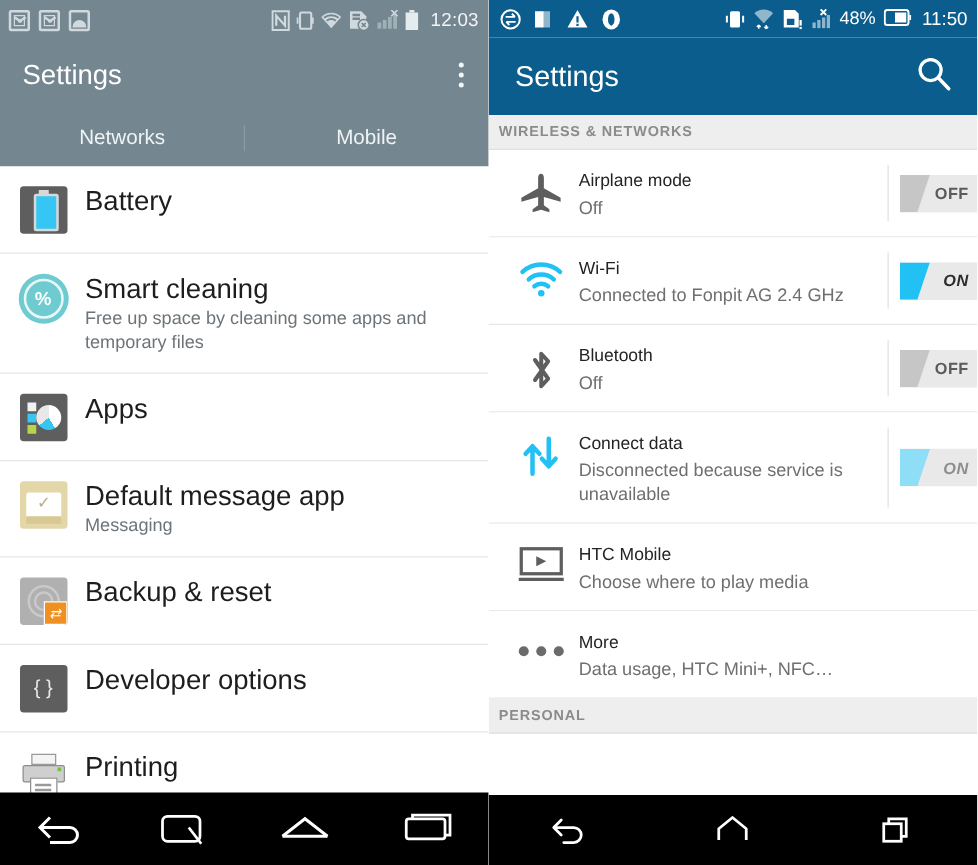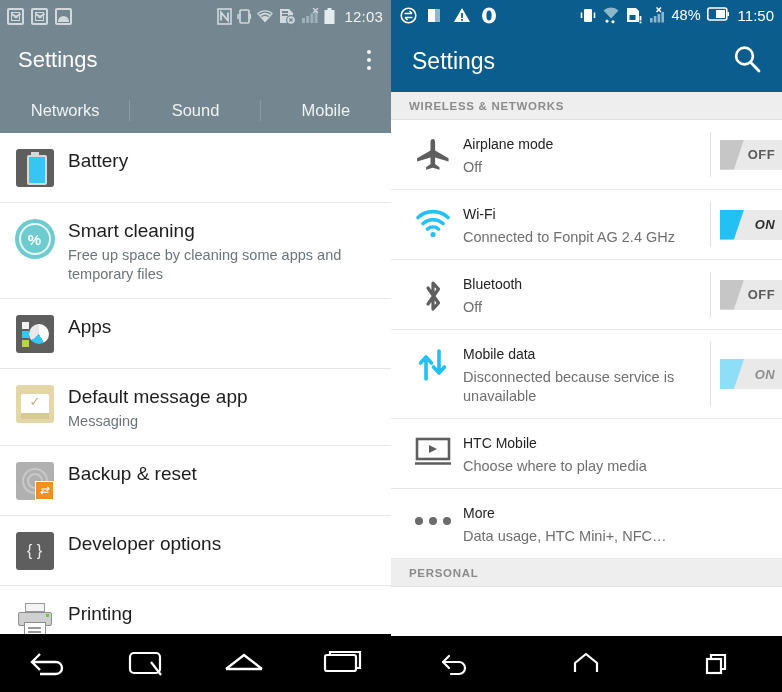--- a/index.html
+++ b/index.html
@@ -42,21 +42,21 @@
     color:#eef3f5; font-size:16.5px; position:relative; }
   .lg-tab.sep:after { content:""; position:absolute; right:0; top:12px; bottom:12px; width:1px; background:#8a9aa2; }
   .lg-tab.active { background:#ffffff; color:#2a3b44; font-weight:bold; border-radius:7px 0 0 0;
     height:45px; flex: 0 0 98px; }
 
   .lg-list { background:#fff; height: 515px; overflow:hidden; }
   .lg-row { display:flex; align-items:flex-start; padding: 14px 12px 14px 11px;
     border-bottom:1px solid #e6e6e6; min-height:70px; }
   .lg-row .ico-wrap { width:47px; flex:0 0 47px; display:flex; align-items:flex-start; justify-content:center; padding-top:2px; }
   .lg-row .txt { padding-left:10px; padding-top:2px; }
-  .lg-row .t1 { font-size:19px; color:#1d1d1d; line-height:24px; }
+  .lg-row .t1 { font-size:22px; color:#1d1d1d; line-height:24px; }
   .lg-row .t2 { font-size:14.5px; color:#6d7479; line-height:19px; margin-top:3px; max-width:300px; }
 
   .ic-battery { width:38px; height:38px; background:#5e5e5e; border-radius:3px; position:relative; }
   .ic-battery:before { content:""; position:absolute; left:11px; top:6px; width:16px; height:26px;
     background:#35c6f4; border:2px solid #d8d8d8; border-radius:2px; }
   .ic-battery:after { content:""; position:absolute; left:15px; top:3px; width:8px; height:4px; background:#d8d8d8; }
 
   .ic-smart { width:40px; height:40px; border-radius:50%; background:#6ecbd0; display:flex;
     align-items:center; justify-content:center; color:#fff; font-size:15px; font-weight:bold; position:relative; }
   .ic-smart:before { content:""; position:absolute; inset:4px; border:2px solid rgba(255,255,255,.85); border-radius:50%; }
@@ -99,21 +99,21 @@
   .htc-status .left-icons { display:flex; align-items:center; gap:10px; }
   .htc-status .right-icons { margin-left:auto; display:flex; align-items:flex-start; gap:6px; }
   .htc-clock { font-size:15px; color:#fff; margin-left:3px; }
   .htc-batt-pct { font-size:14.5px; color:#fff; }
 
   .htc-title-bar { height:62px; background:#0a5d8c; display:flex; align-items:center; padding:0 20px 0 21px; }
   .htc-title { font-size:23px; color:#fff; }
   .htc-search { margin-left:auto; }
 
   .htc-section { background:#eeeeee; height:28px; display:flex; align-items:center;
-    padding-left:18px; color:#8b8b8b; font-size:11.5px; font-weight:bold; letter-spacing:0.7px;
+    padding-left:8px; color:#8b8b8b; font-size:11.5px; font-weight:bold; letter-spacing:0.7px;
     border-bottom:1px solid #e0e0e0; }
 
   .htc-row { display:flex; align-items:flex-start; padding:12px 0 12px 12px; border-bottom:1px solid #e8e8e8;
     background:#fff; position:relative; min-height:68px; }
   .htc-row .ico-wrap { width:60px; flex:0 0 60px; display:flex; justify-content:center; padding-top:6px; }
   .htc-row .txt { flex:1; padding-right:10px; padding-top:1px; }
   .htc-row .t1 { font-size:14px; color:#232323; line-height:23px; }
   .htc-row .t2 { font-size:14.5px; color:#6f6f6f; line-height:19px; margin-top:2px; max-width:235px; }
 
   .toggle-area { width:72px; flex:0 0 72px; display:flex; align-items:center; justify-content:flex-start;
@@ -195,21 +195,20 @@
       <span class="lg-title">Settings</span>
       <span class="lg-overflow">
           <i></i>
           <i></i>
           <i></i>
         </span>
     </div>
 
     <div class="lg-tabs">
       <div class="lg-tab sep">Networks</div>
-      <div class="lg-tab sep">Sound</div>
       <div class="lg-tab">Mobile</div>
     </div>
 
     <div class="lg-list">
 
       <div class="lg-row">
         <div class="ico-wrap">
           <span class="ic-battery"></span>
         </div>
         <div class="txt">
@@ -445,21 +444,21 @@
     </div>
 
     <div class="htc-row">
       <div class="ico-wrap">
         <svg width="34" height="34" viewBox="0 0 34 34">
           <path d="M10 31 V9 M10 9 L4.5 15 M10 9 L15.5 15" fill="none" stroke="#21c1f3" stroke-width="3.6" stroke-linecap="round" stroke-linejoin="round"></path>
           <path d="M23 3 V25 M23 25 L17.5 19 M23 25 L28.5 19" fill="none" stroke="#21c1f3" stroke-width="3.6" stroke-linecap="round" stroke-linejoin="round"></path>
         </svg>
       </div>
       <div class="txt">
-        <div class="t1">Mobile data</div>
+        <div class="t1">Connect data</div>
         <div class="t2">Disconnected because service is unavailable</div>
       </div>
       <div class="toggle-area">
         <div class="toggle on dim">
           <span class="slab"></span>
           <span class="lbl">ON</span>
         </div>
       </div>
     </div>
 

